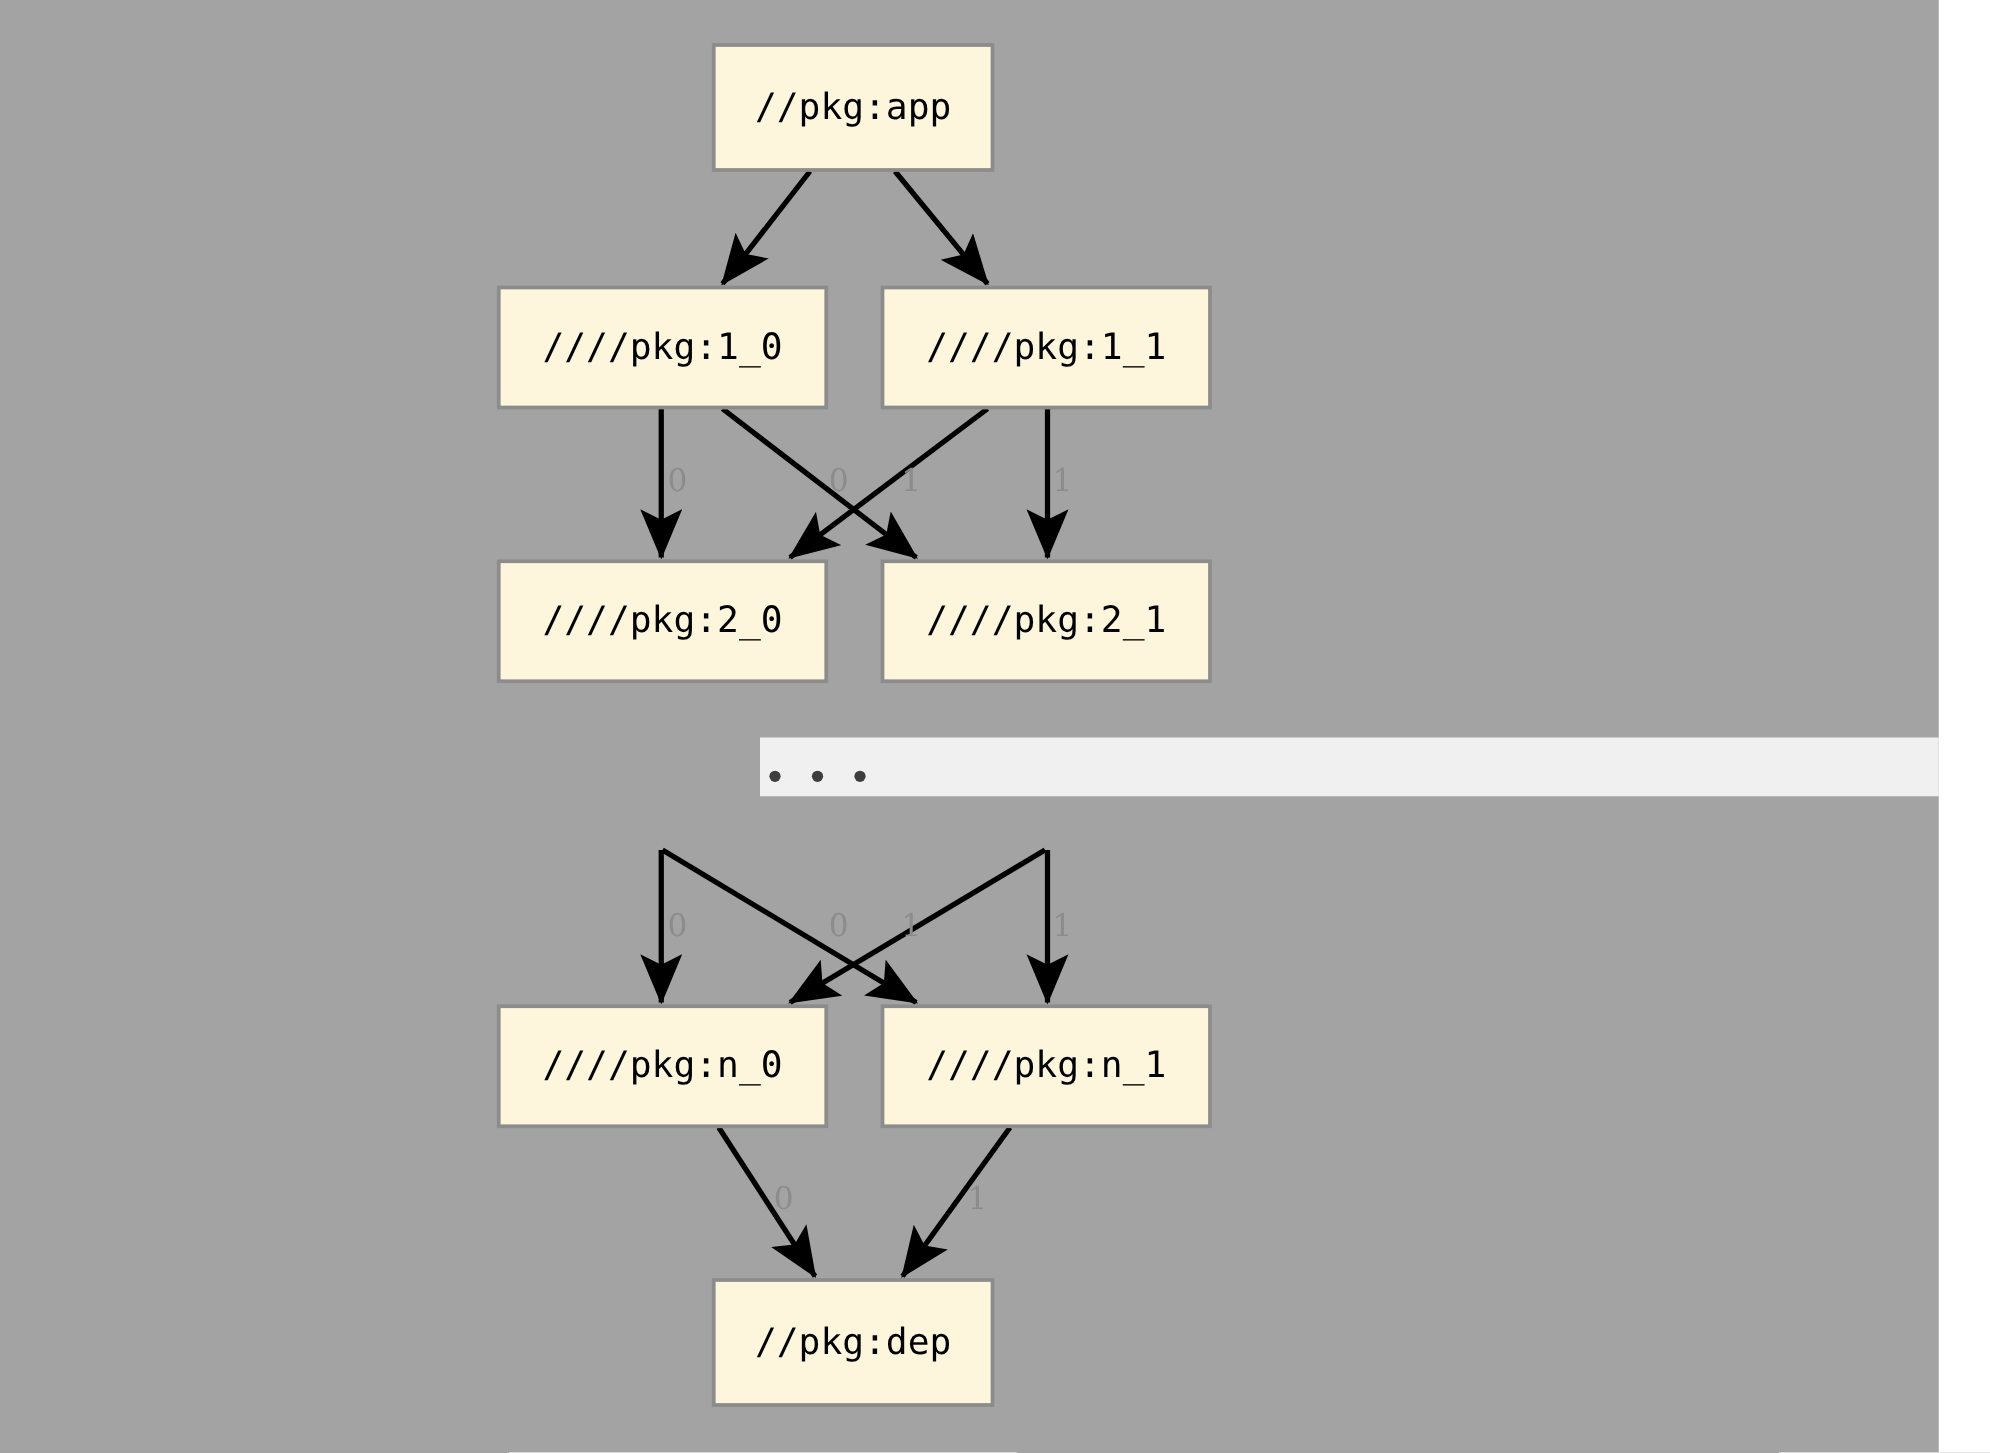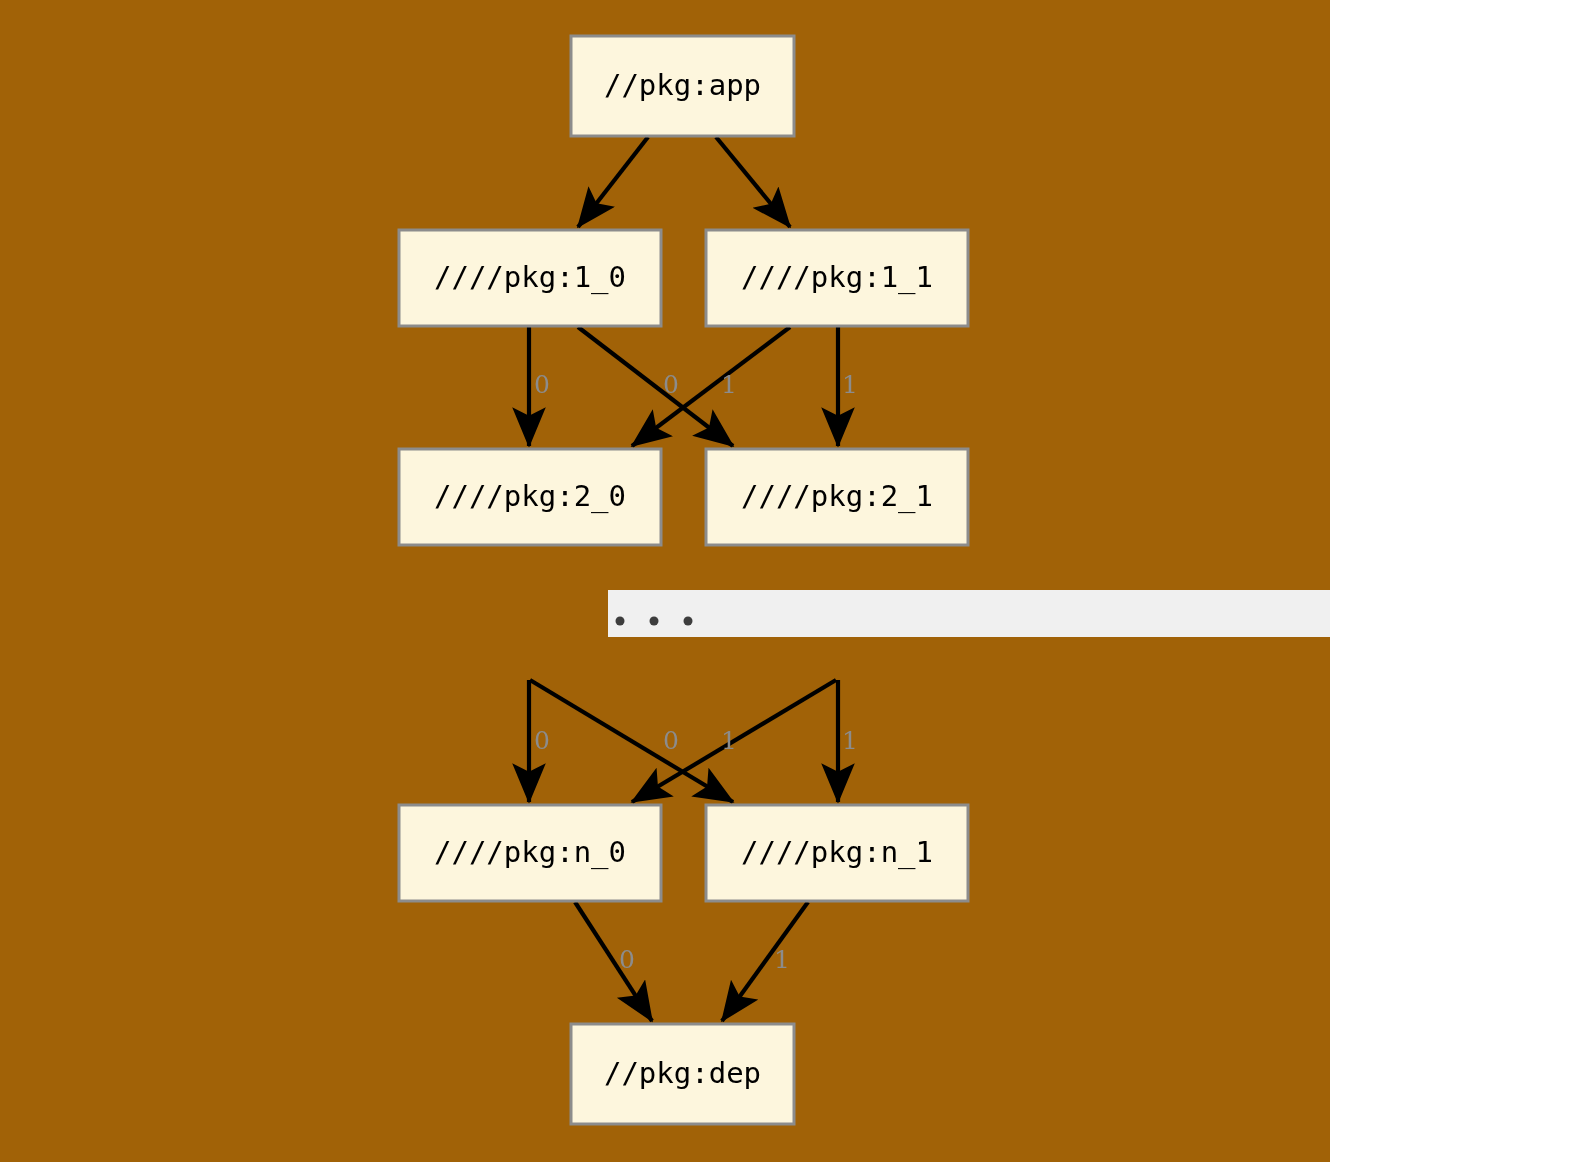--- a/index.html
+++ b/index.html
@@ -5,23 +5,23 @@
   html, body {
     margin: 0;
     padding: 0;
     background: #ffffff;
   }
   body {
     font-family: "DejaVu Sans Mono", "Liberation Mono", monospace;
   }
   #canvas {
     position: relative;
-    width: 1330px;
+    width: 1551px;
     height: 1162px;
-    background: #a16207;
+    background: #a3a3a3;
     overflow: hidden;
   }
   #graph-svg {
     position: absolute;
     top: 0;
     left: 0;
     width: 1592px;
     height: 1162px;
   }
   .node-box {

